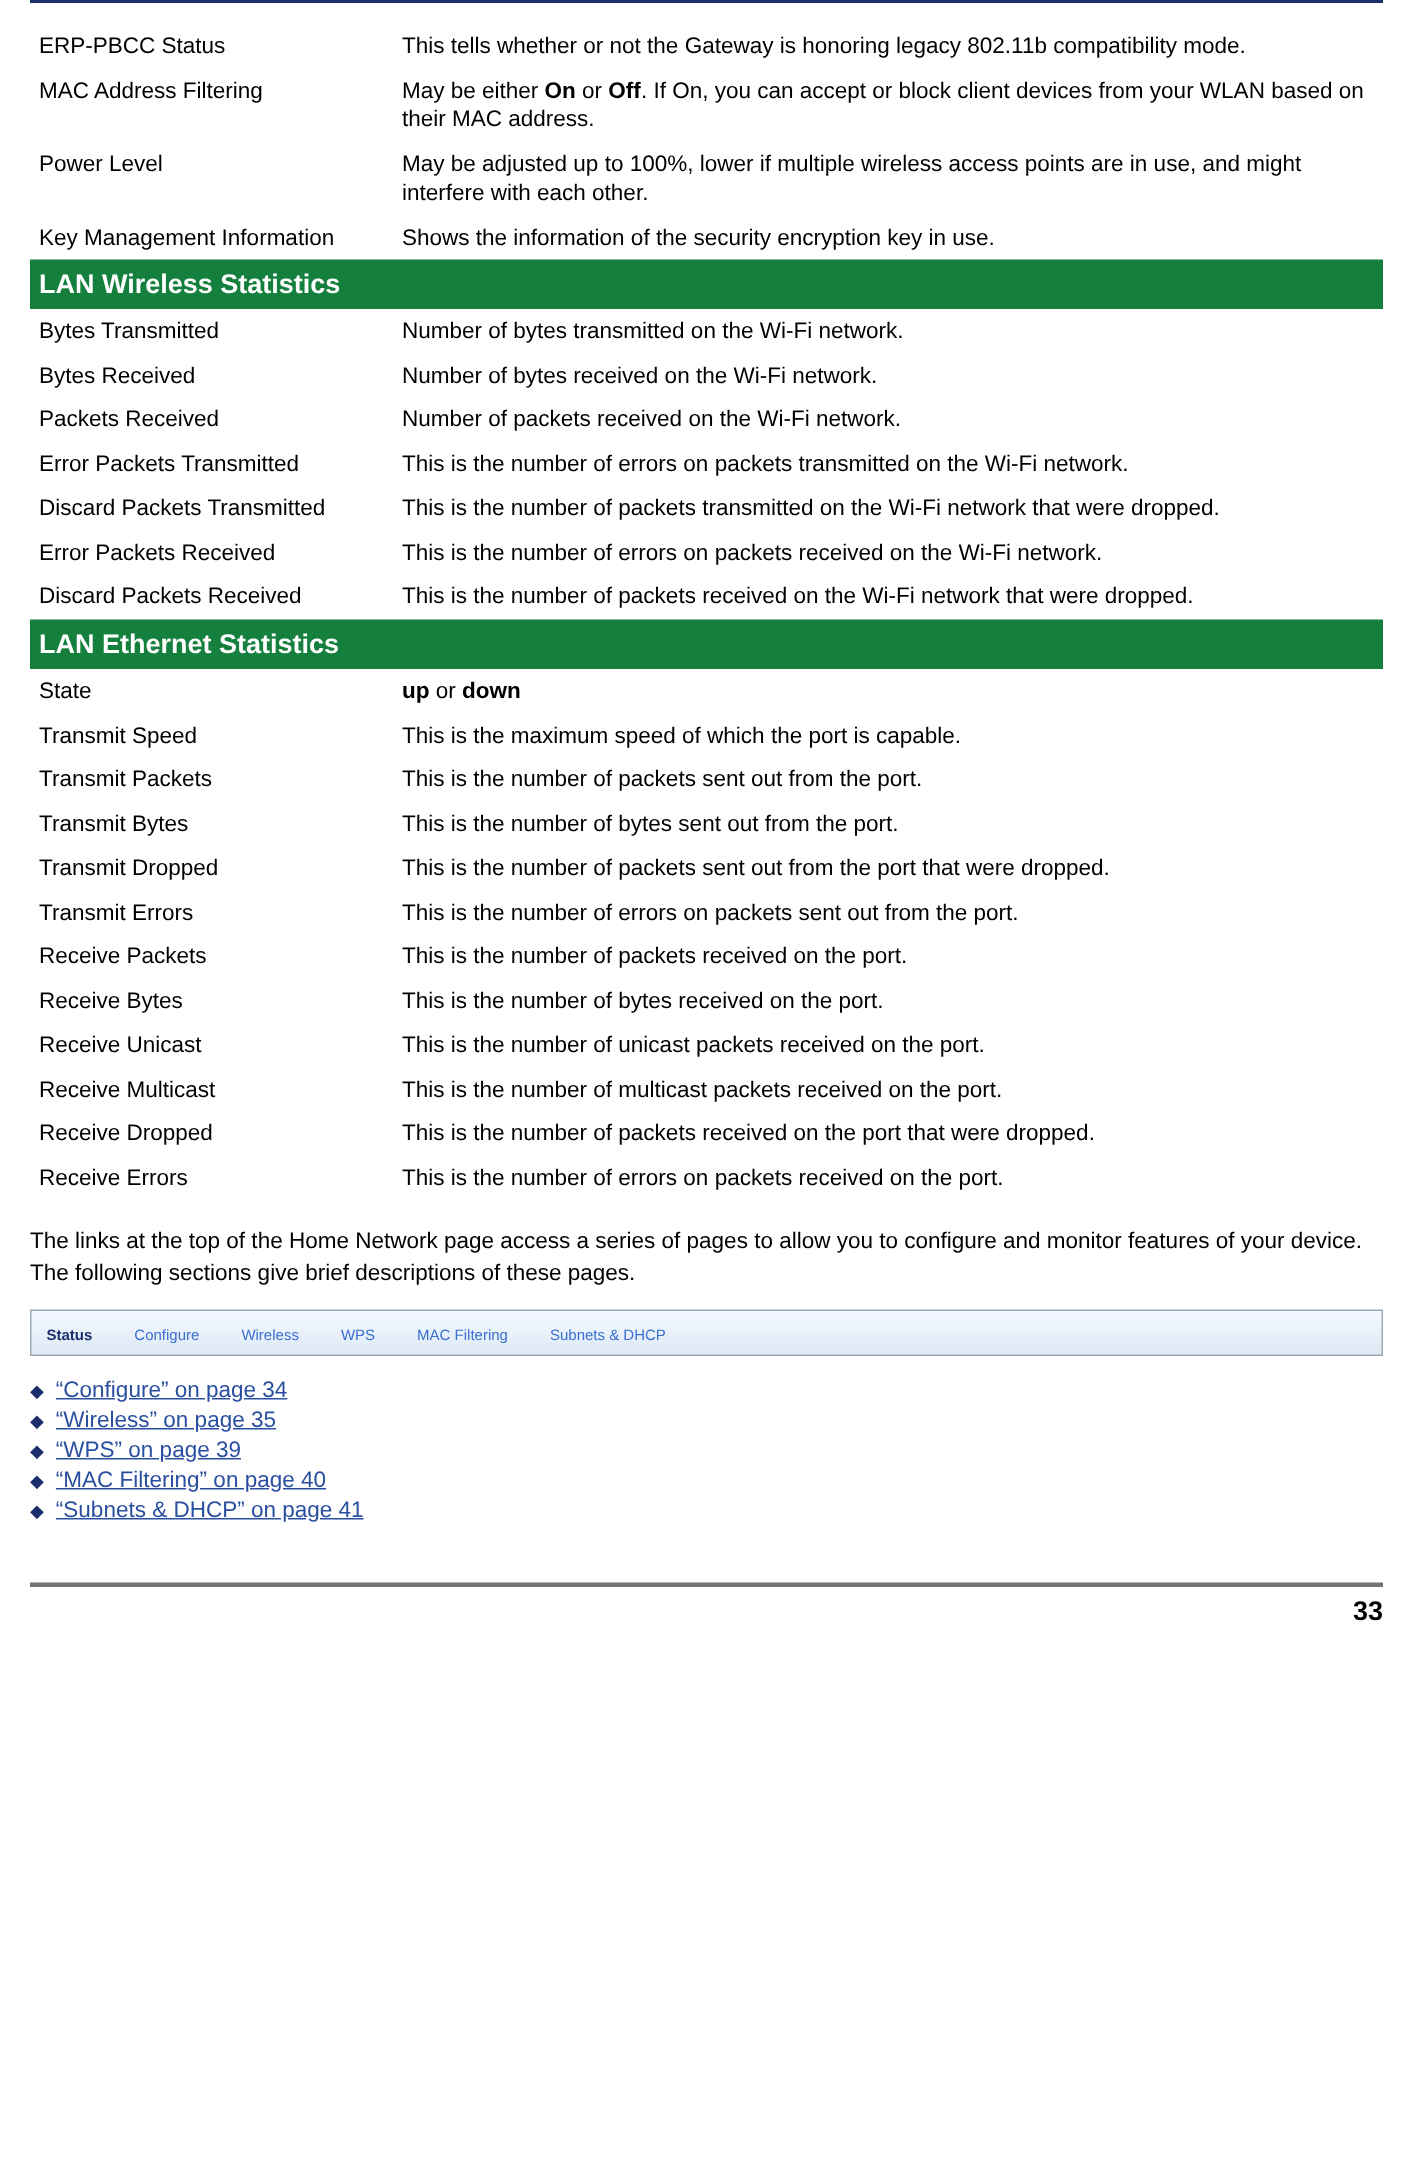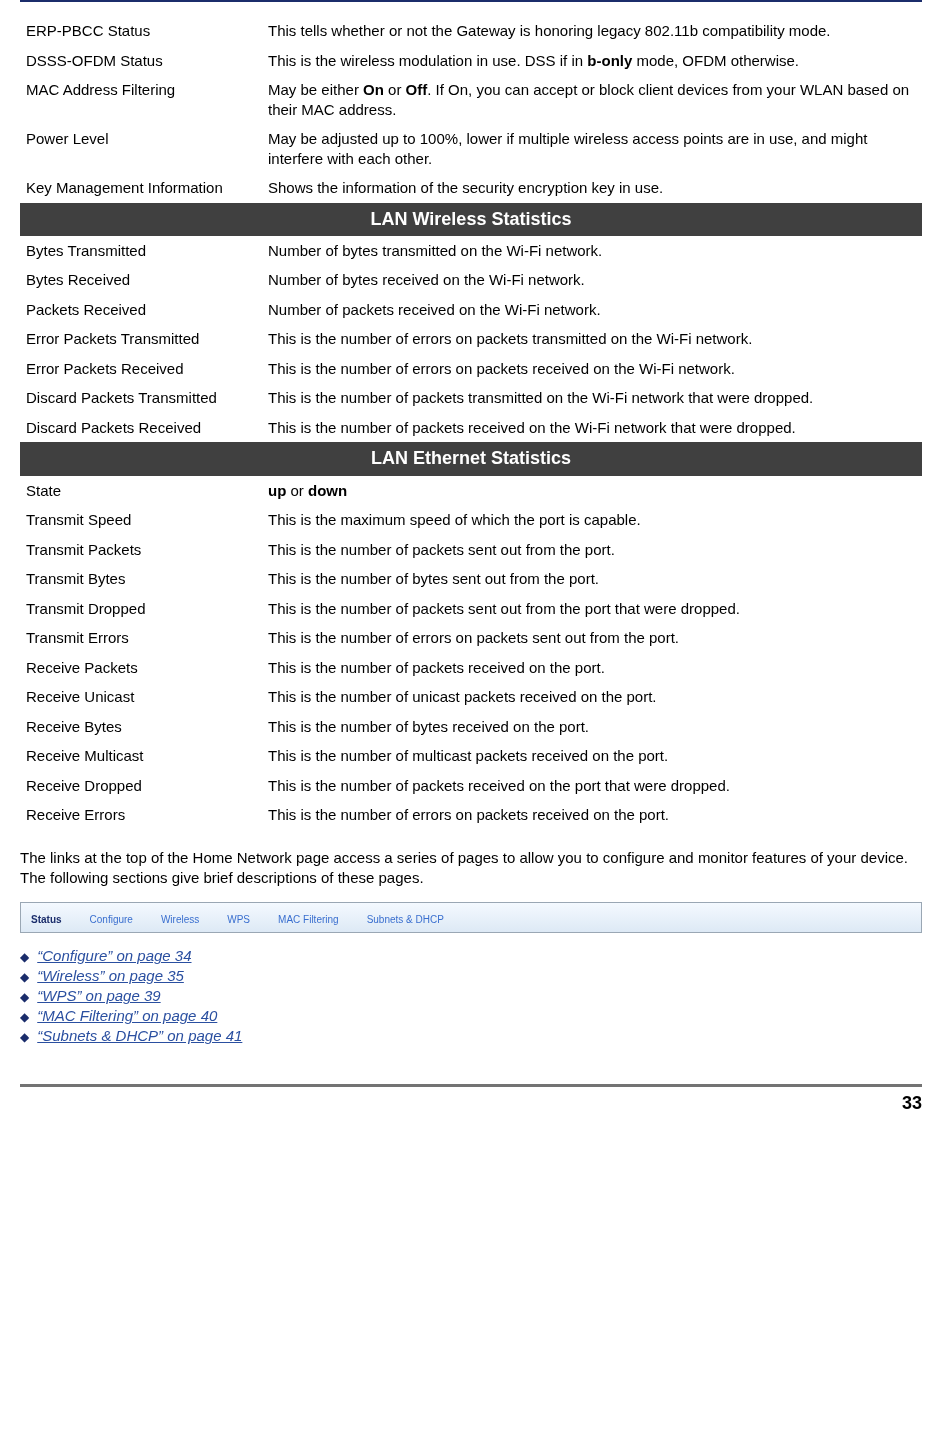--- a/index.html
+++ b/index.html
@@ -27,24 +27,23 @@
   table.defs td {
     vertical-align: top;
     padding: 5px 6px 5px 6px;
     line-height: 1.3;
   }
   table.defs td.term {
     width: 230px;
     font-weight: normal;
   }
   .section-header td {
-    background: #404040;
+    background: #15803d;
     color: #fff;
     font-weight: bold;
-    text-align: center;
     font-size: 18px;
     padding: 6px 0;
   }
   .para {
     margin: 18px 0 14px 0;
     line-height: 1.35;
   }
   .tabs {
     border: 1px solid #9aa7b4;
     background: linear-gradient(#f4f9ff, #dde9f5);
@@ -73,21 +72,20 @@
     color: #1b2d6b;
   }
   ul.links li .diamond {
     color: #1b2d6b;
     margin-right: 8px;
     font-size: 12px;
   }
   ul.links li a {
     color: #2a4fa0;
     text-decoration: underline;
-    font-style: italic;
   }
   .footer-rule {
     border-top: 3px solid #737373;
     margin-top: 40px;
     padding-top: 6px;
     text-align: right;
     font-weight: bold;
     font-size: 18px;
   }
   .bld { font-weight: bold; }
@@ -98,24 +96,20 @@
 <div class="page">
   <div class="top-rule"></div>
 
   <table class="defs">
     <tbody id="intro-body">
         <tr>
           <td class="term">ERP-PBCC Status</td>
           <td>This tells whether or not the Gateway is honoring legacy 802.11b compatibility mode.</td>
         </tr>
         <tr>
-          <td class="term">DSSS-OFDM Status</td>
-          <td>This is the wireless modulation in use.  DSS if in <span class="bld">b-only</span> mode, OFDM otherwise.</td>
-        </tr>
-        <tr>
           <td class="term">MAC Address Filtering</td>
           <td>May be either <span class="bld">On</span> or <span class="bld">Off</span>. If On, you can accept or block client devices from your WLAN based on their MAC address.</td>
         </tr>
         <tr>
           <td class="term">Power Level</td>
           <td>May be adjusted up to 100%, lower if multiple wireless access points are in use, and might interfere with each other.</td>
         </tr>
         <tr>
           <td class="term">Key Management Information</td>
           <td>Shows the information of the security encryption key in use.</td>
@@ -137,26 +131,26 @@
         </tr>
         <tr>
           <td class="term">Packets Received</td>
           <td>Number of packets received on the Wi-Fi network.</td>
         </tr>
         <tr>
           <td class="term">Error Packets Transmitted</td>
           <td>This is the number of errors on packets transmitted on the Wi-Fi network.</td>
         </tr>
         <tr>
+          <td class="term">Discard Packets Transmitted</td>
+          <td>This is the number of packets transmitted on the Wi-Fi network that were dropped.</td>
+        </tr>
+        <tr>
           <td class="term">Error Packets Received</td>
           <td>This is the number of errors on packets received on the Wi-Fi network.</td>
-        </tr>
-        <tr>
-          <td class="term">Discard Packets Transmitted</td>
-          <td>This is the number of packets transmitted on the Wi-Fi network that were dropped.</td>
         </tr>
         <tr>
           <td class="term">Discard Packets Received</td>
           <td>This is the number of packets received on the Wi-Fi network that were dropped.</td>
         </tr>
       </tbody>
     <tbody>
       <tr class="section-header">
         <td colspan="2">LAN Ethernet Statistics</td>
       </tr>
@@ -184,26 +178,26 @@
         </tr>
         <tr>
           <td class="term">Transmit Errors</td>
           <td>This is the number of errors on packets sent out from the port.</td>
         </tr>
         <tr>
           <td class="term">Receive Packets</td>
           <td>This is the number of packets received on the port.</td>
         </tr>
         <tr>
+          <td class="term">Receive Bytes</td>
+          <td>This is the number of bytes received on the port.</td>
+        </tr>
+        <tr>
           <td class="term">Receive Unicast</td>
           <td>This is the number of unicast packets received on the port.</td>
-        </tr>
-        <tr>
-          <td class="term">Receive Bytes</td>
-          <td>This is the number of bytes received on the port.</td>
         </tr>
         <tr>
           <td class="term">Receive Multicast</td>
           <td>This is the number of multicast packets received on the port.</td>
         </tr>
         <tr>
           <td class="term">Receive Dropped</td>
           <td>This is the number of packets received on the port that were dropped.</td>
         </tr>
         <tr>

